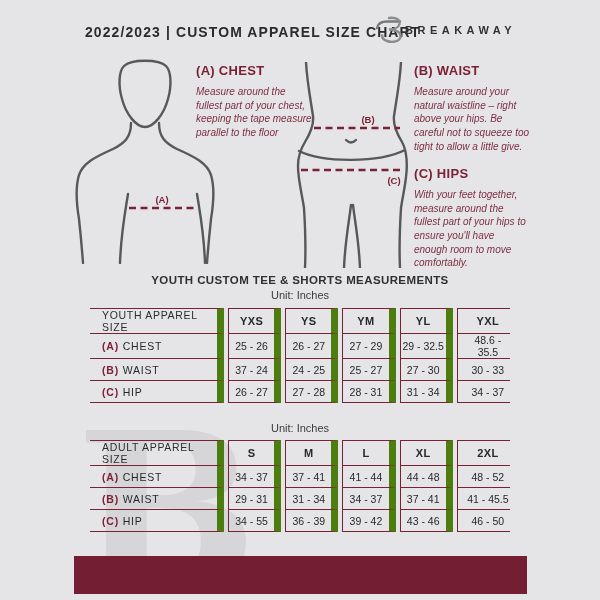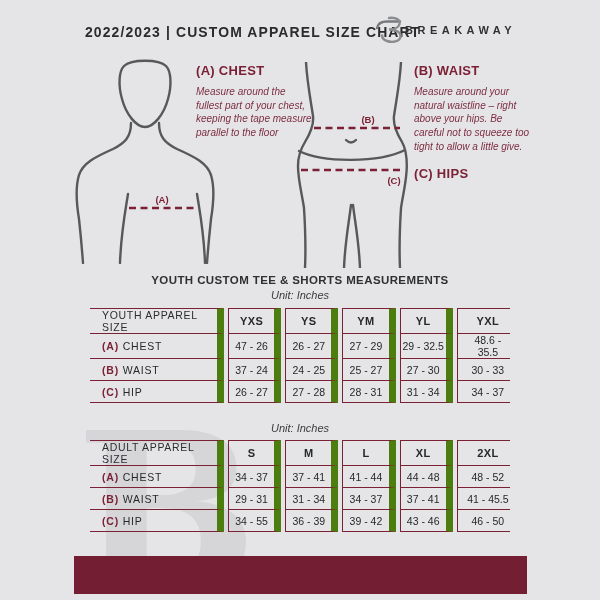--- a/index.html
+++ b/index.html
@@ -25,21 +25,21 @@
   .instr { position:absolute; width:116px; z-index:2; }
   .instr-a { left:196px; top:63px; }
   .instr-b { left:414px; top:63px; }
   .instr-c { left:414px; top:166px; }
   .instr h3 { font-size:13px; font-weight:bold; color:#7b2136; letter-spacing:.3px; margin-bottom:7px; }
   .instr p  { font-size:10px; font-style:italic; color:#7d2e42; line-height:1.37; }
   
   .sec-title { position:absolute; left:0; width:600px; text-align:center;
                font-size:11.5px; font-weight:bold; color:#2e3032; letter-spacing:.4px; z-index:2; }
   .sec-unit  { position:absolute; left:0; width:600px; text-align:center;
-               font-size:11px; font-style:italic; color:#3b3b3d; z-index:2; }
+               font-size:11px; color:#3b3b3d; z-index:2; }
   .yt-title { top:274px; } .yt-unit { top:289px; }
   .ad-title { top:407px; } .ad-unit { top:422px; }
   table.size-table {
     position:absolute; left:86px; width:428px; table-layout:fixed;
     border-collapse:separate; border-spacing:4px 0; z-index:2;
   }
   .yt-table { top:308px; }
   .ad-table { top:440px; }
   .size-table th, .size-table td {
     border-left:1px solid #7b2136; border-right:7px solid #4d7c0f; border-bottom:1px solid #7b2136;
@@ -106,20 +106,21 @@
   <div class="instr instr-a">
     <h3>(A) CHEST</h3>
     <p>Measure around the fullest part of your chest, keeping the tape measure parallel to the floor</p>
   </div>
   <div class="instr instr-b">
     <h3>(B) WAIST</h3>
     <p>Measure around your natural waistline – right above your hips. Be careful not to squeeze too tight to allow a little give.</p>
   </div>
   <div class="instr instr-c">
     <h3>(C) HIPS</h3>
+    <p>With your feet together, measure around the fullest part of your hips to ensure you'll have enough room to move comfortably.</p>
   </div>
 
   <div class="sec-title yt-title">YOUTH CUSTOM TEE &amp; SHORTS MEASUREMENTS</div>
   <div class="sec-unit yt-unit">Unit: Inches</div>
   <table class="size-table yt-table">
     <colgroup>
         <col style="width:134px">
         <col>
         <col>
         <col>
@@ -130,21 +131,21 @@
         <tr>
       <th class="lbl-head">YOUTH APPAREL SIZE</th>
       <th>YXS</th>
       <th>YS</th>
       <th>YM</th>
       <th>YL</th>
       <th>YXL</th>
     </tr>
     <tr>
       <td class="row-label"><span class="pfx">(A)</span> <span>CHEST</span></td>
-      <td>47 - 26</td>
+      <td>25 - 26</td>
       <td>26 - 27</td>
       <td>27 - 29</td>
       <td>29 - 32.5</td>
       <td>48.6 - 35.5</td>
     </tr>
     <tr>
       <td class="row-label"><span class="pfx">(B)</span> <span>WAIST</span></td>
       <td>37 - 24</td>
       <td>24 - 25</td>
       <td>25 - 27</td>

